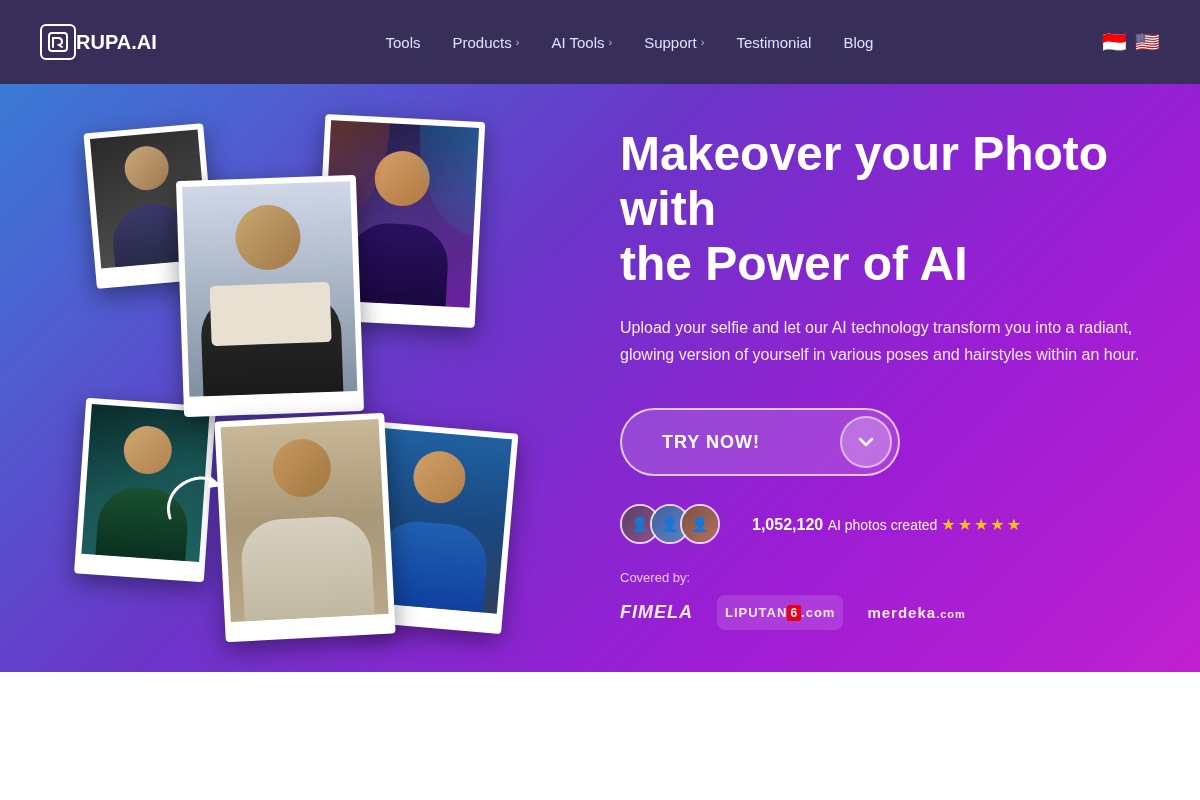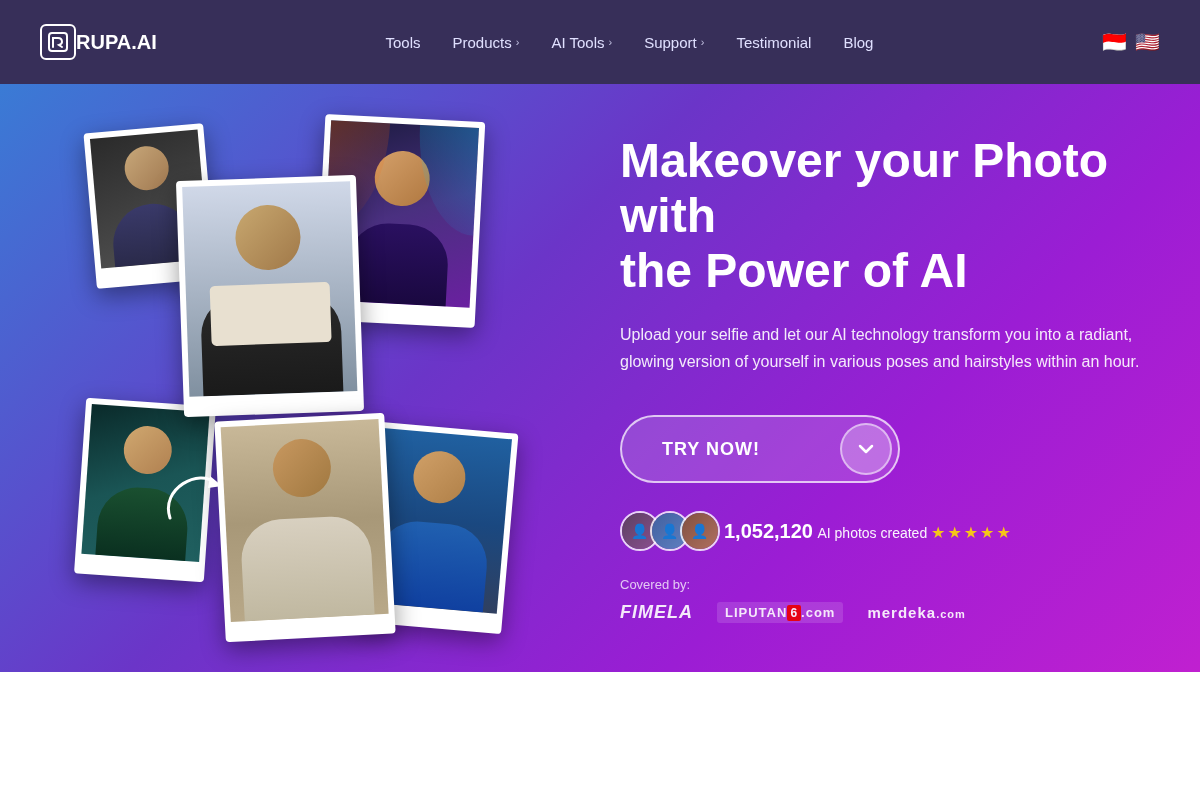--- a/index.html
+++ b/index.html
@@ -126,35 +126,35 @@
       margin-right: -10px; overflow: hidden;
     }
     .avatar-ph {
       width: 100%; height: 100%; display: flex; align-items: center; justify-content: center;
       font-size: 14px; font-weight: 700; color: #fff;
     }
     .av1 .avatar-ph { background: linear-gradient(135deg, #5b4060, #8b5090); }
     .av2 .avatar-ph { background: linear-gradient(135deg, #4060a0, #6080c0); }
     .av3 .avatar-ph { background: linear-gradient(135deg, #805040, #b07060); }
     .proof-text { color: rgba(255,255,255,0.95); font-size: 14px; text-align: center; }
-    .proof-count { font-weight: 700; color: #fff; font-size: 20px; }
+    .proof-count { font-weight: 700; color: #fff; font-size: 16px; margin-left: 28px; }
     .stars { color: #f5c518; letter-spacing: 2px; font-size: 16px; }
 
     
     .covered-by {
       margin-top: 26px;
     }
     .covered-label { color: rgba(255,255,255,0.75); font-size: 13px; margin-bottom: 10px; text-align: left; }
     .brand-logos { display: flex; align-items: center; gap: 24px; }
     .brand-logo {
       color: #fff; font-weight: 700; font-size: 16px; letter-spacing: 1px;
       opacity: 0.9;
     }
     .brand-logo.fimela { font-size: 18px; font-style: italic; }
-    .brand-logo.liputan { font-size: 13px; background: rgba(255,255,255,0.15); padding: 3px 8px; border-radius: 3px; }
+    .brand-logo.liputan { font-size: 13px; background: rgba(255,255,255,0.15); padding: 10px 8px; border-radius: 8px; }
     .brand-logo.merdeka { font-size: 15px; }
 
     
     .bottom-section {
       width: 100%; height: 116px; background: #fff;
       display: flex; align-items: center; justify-content: center;
     }
   </style>
 </head>
 <body>

